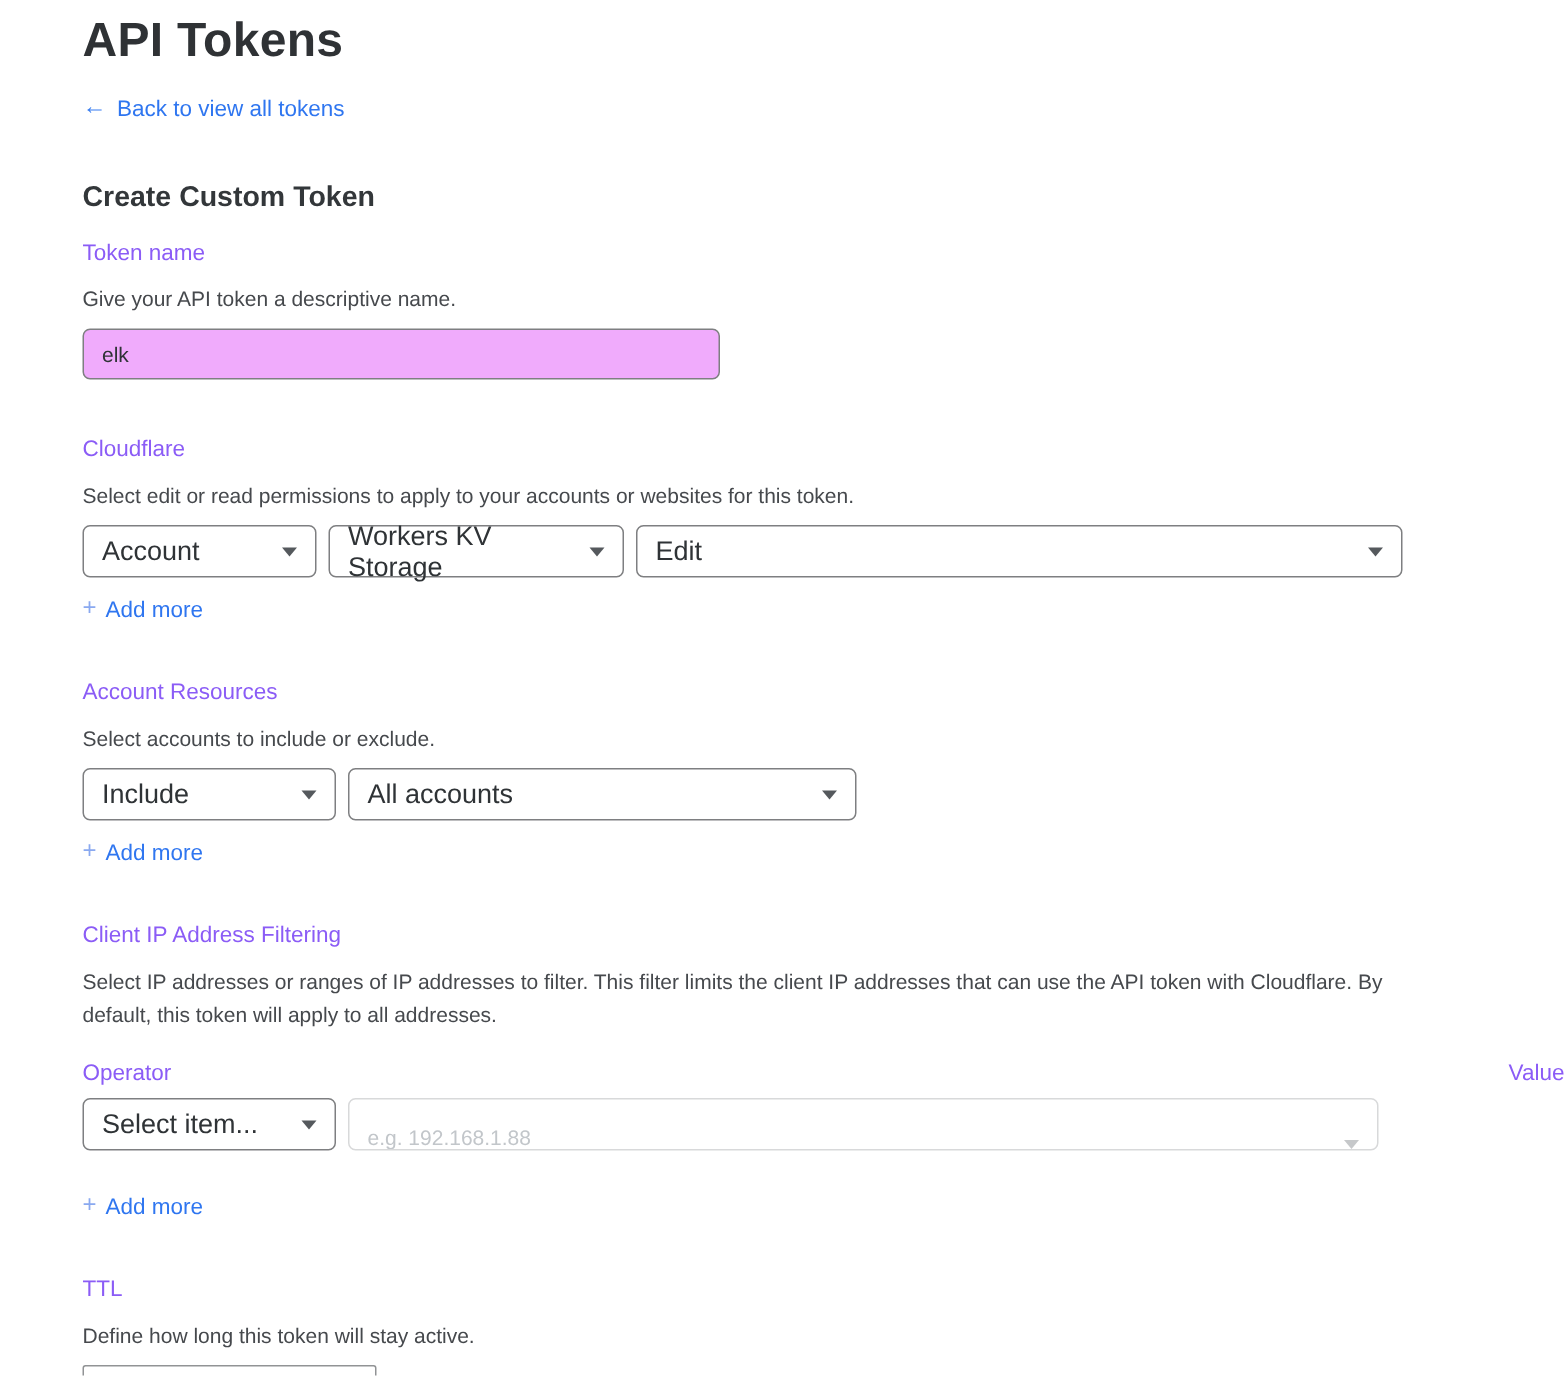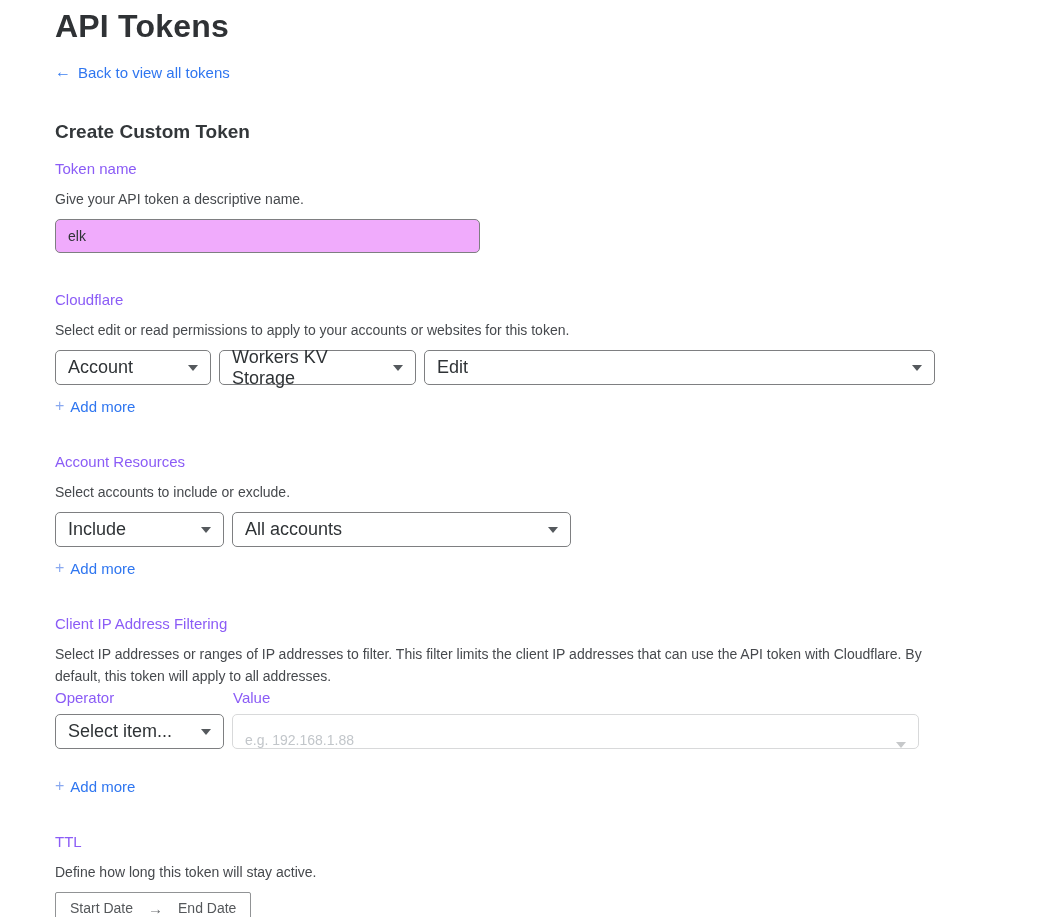--- a/index.html
+++ b/index.html
@@ -110,22 +110,23 @@
     font-size: 15px;
     color: #2f76f0;
     cursor: pointer;
     text-decoration: none;
   }
   .add-more .plus { color: #8aa9f0; font-size: 16px; }
 
   .ip-helper { max-width: 868px; }
 
   .inline-labels {
-    margin-top: 2px;
-    display: flex;
+    margin-top: 20px;
+    display: flex;
+    justify-content: space-between;
   }
   .inline-labels .lbl-operator { width: 178px; }
 
   .value-field {
     width: 687px;
     height: 35px;
     display: flex;
     align-items: flex-end;
     padding: 0 12px;
     border: 1px solid #d8d9da;

